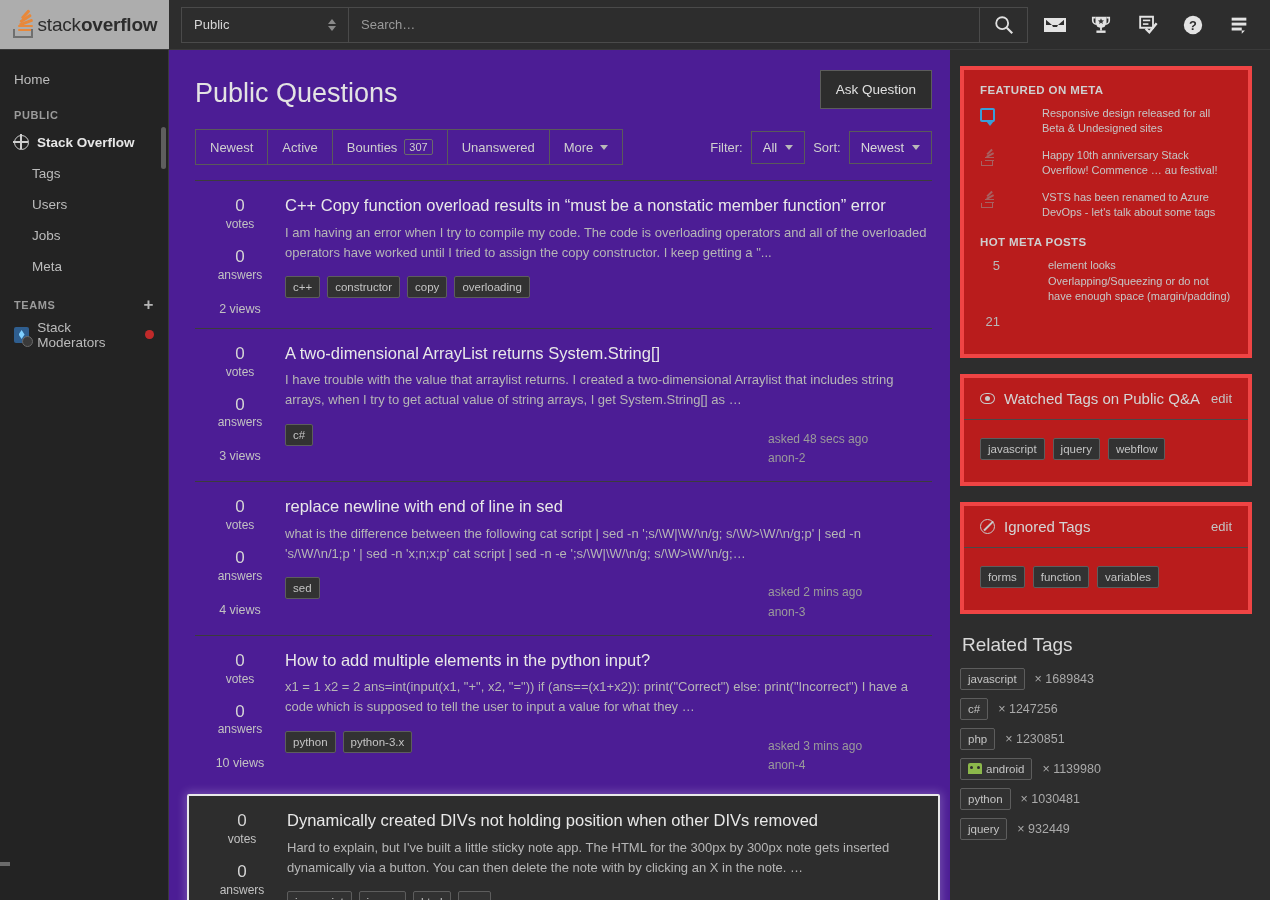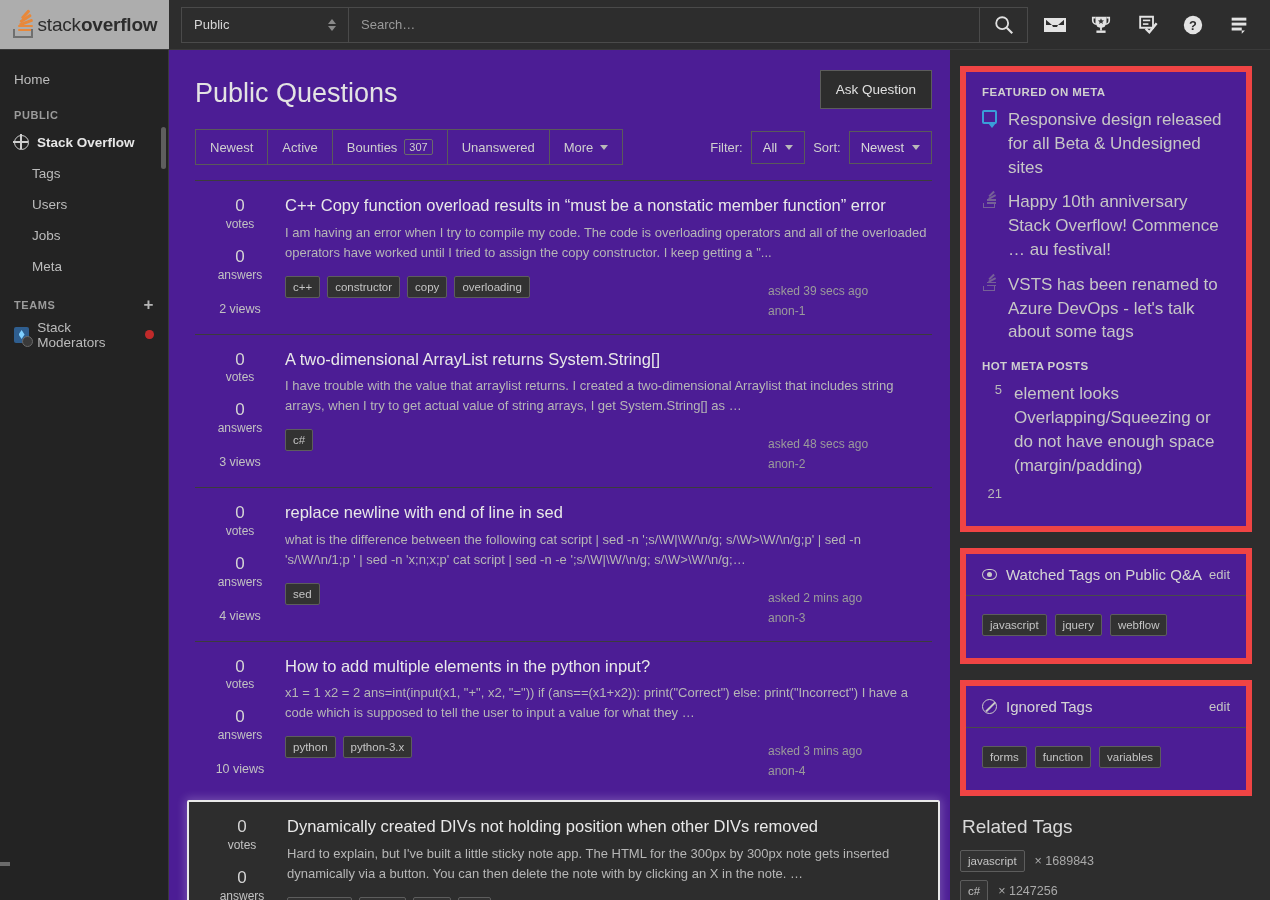--- a/index.html
+++ b/index.html
@@ -154,29 +154,29 @@
   .taglist { display: flex; flex-wrap: wrap; gap: 7px; }
   .tag {
     font-size: 11.5px; color: #c4c4c4; border: 1px solid #5d5d5d; background: #323232;
     padding: 4px 7px; border-radius: 2px; cursor: pointer;
   }
   .qmeta { text-align: left; min-width: 160px; padding-top: 6px; }
   .qmeta div { font-size: 12px; color: #9b9b9b; line-height: 1.65; }
 
   
   .rail { width: 320px; min-width: 320px; padding: 16px 18px 0 10px; }
-  .card { border: 6px solid #ef4444; background: #4c1d95; }
+  .card { border: 4px solid #ef4444; background: #b91c1c; }
   .card + .card { margin-top: 16px; }
   .card-pad { padding: 14px 16px 16px 16px; }
   .card-title {
     font-size: 11.5px; font-weight: 700; color: #cfcfcf; letter-spacing: .4px; margin-bottom: 10px;
   }
   .meta-item { display: flex; gap: 11px; margin-bottom: 11px; }
   .meta-item:last-child { margin-bottom: 0; }
-  .meta-txt { font-size: 17px; color: #c6c6c6; line-height: 1.4; cursor: pointer; }
+  .meta-txt { font-size: 11px; color: #c6c6c6; line-height: 1.4; cursor: pointer; margin-left: 36px; }
   .ico-bubble {
     width: 15px; height: 14px; min-width: 15px; border: 2px solid #3a9ed8; border-radius: 2px;
     position: relative; margin-top: 2px;
   }
   .ico-bubble::after {
     content:""; position:absolute; left:4px; bottom:-6px; width:0; height:0;
     border-left:4px solid transparent; border-right:4px solid transparent; border-top:5px solid #3a9ed8;
   }
   .ico-so { width: 15px; min-width: 15px; height: 16px; position: relative; margin-top: 2px; opacity:.55;}
   .ico-so .b { position:absolute; right:1px; height:1.6px; background:#9a9a9a;}
@@ -406,24 +406,20 @@
           <div class="qmain">
             <div class="qtitle">C++ Copy function overload results in “must be a nonstatic member function” error</div>
             <div class="qexcerpt">I am having an error when I try to compile my code. The code is overloading operators and all of the overloaded operators have worked until I tried to assign the copy constructor. I keep getting a "...</div>
             <div class="qfoot">
               <div class="taglist">
                 <span class="tag">c++</span>
                 <span class="tag">constructor</span>
                 <span class="tag">copy</span>
                 <span class="tag">overloading</span>
               </div>
-              <div class="qmeta">
-                <div>asked 39 secs ago</div>
-                <div>anon-1</div>
-              </div>
             </div>
           </div>
         </div>
 
         <div class="qrow">
           <div class="qstats">
             <div class="stat-num">0</div>
             <div class="stat-lbl">votes</div>
             <div class="stat-gap"></div>
             <div class="stat-num">0</div>

